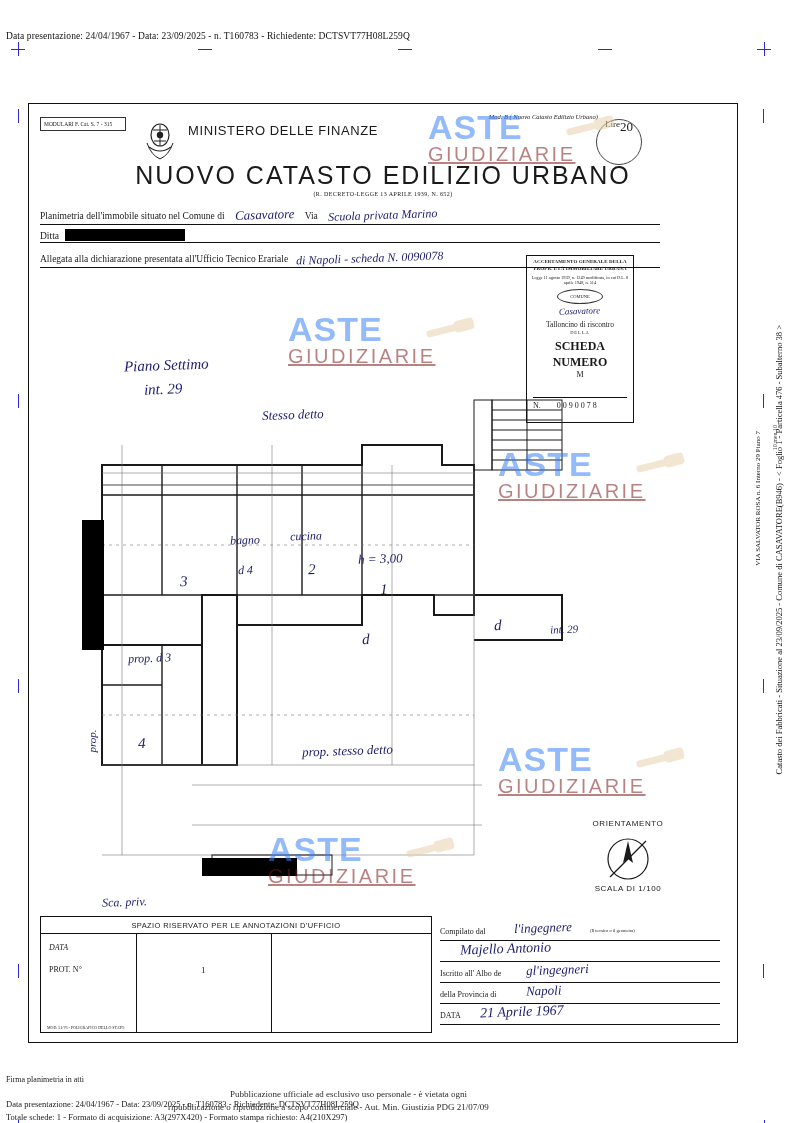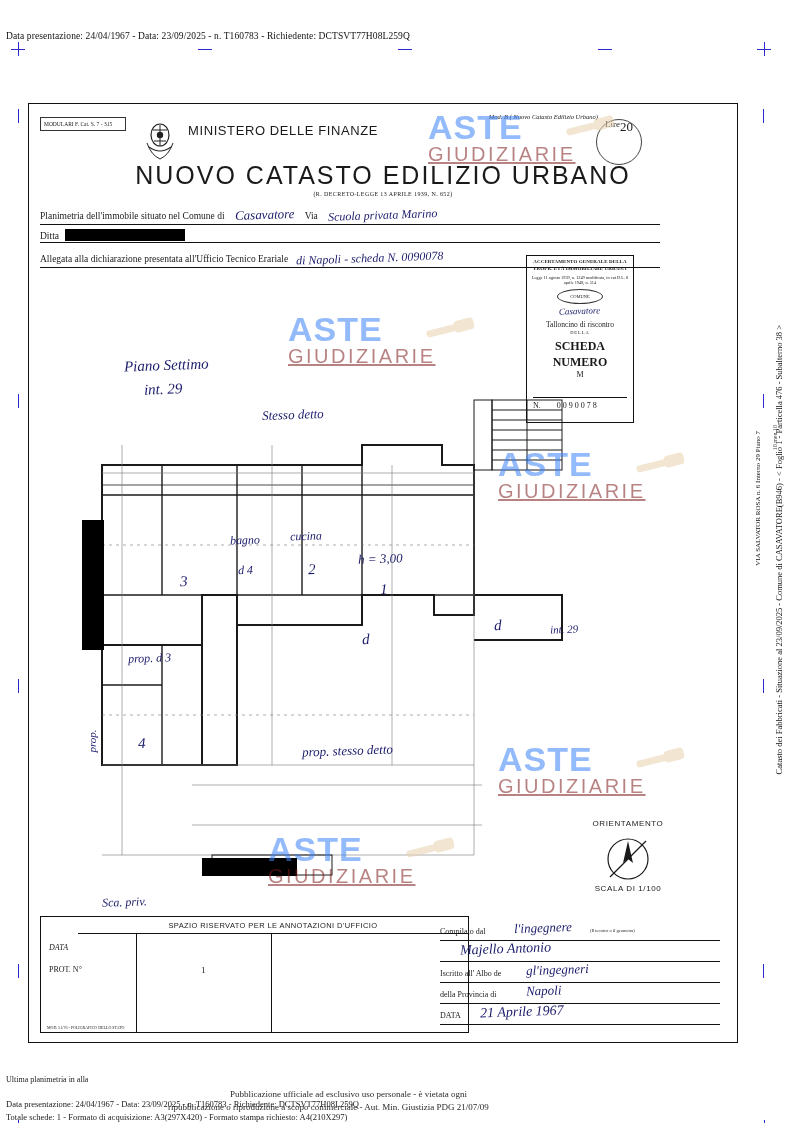--- a/index.html
+++ b/index.html
@@ -94,21 +94,20 @@
   }
 
   
   .plan{position:absolute;left:34px;top:192px;width:640px;height:590px;}
   .plan svg{position:absolute;left:0;top:0;}
 
   
   .annot{
     position:absolute;left:12px;bottom:10px;width:390px;height:115px;border:1px solid #111;
     font-size:8px;
-    padding-left:37px;
   }
   .annot .ah{
     text-align:center;font-size:7.5px;letter-spacing:.4px;padding:4px 0 3px;
     border-bottom:1px solid #111;font-family:"Liberation Sans",sans-serif;
   }
   .annot .acol{position:absolute;left:95px;top:17px;bottom:0;width:1px;background:#111;}
   .annot .acol2{position:absolute;left:230px;top:17px;bottom:0;width:1px;background:#111;}
   .annot .adata{position:absolute;left:8px;top:26px;font-style:italic;font-size:8px;}
   .annot .aprot{position:absolute;left:8px;top:48px;font-size:8px;}
   .annot .foot{position:absolute;left:6px;bottom:2px;font-size:4px;}
@@ -414,19 +413,19 @@
         <rect x="30" y="4" width="20" height="12" rx="4" fill="#e8d3b0" transform="rotate(-14 40 10)"></rect>
       </svg>
     </div>
   </div>
 
 
   <div class="vert">Catasto dei Fabbricati - Situazione al 23/09/2025 - Comune di CASAVATORE(B946) - &lt; Foglio 1 - Particella  476 - Subalterno  38 &gt;</div>
   <div class="vert2">VIA SALVATOR ROSA n. 6  Interno 29 Piano 7</div>
   <div style="position:absolute;right:22px;top:400px;writing-mode:vertical-rl;transform:rotate(180deg);font-size:6px;color:#444;">10 men 10</div>
 
-  <div class="bottom-note">Ultima planimetria in alla</div>
+  <div class="bottom-note">Firma planimetria in atti</div>
   <div class="bottom-l1">Data presentazione: 24/04/1967 - Data: 23/09/2025 - n. T160783 - Richiedente: DCTSVT77H08L259Q</div>
   <div class="bottom-l2">Totale schede: 1 - Formato di acquisizione: A3(297X420) - Formato stampa richiesto: A4(210X297)</div>
   <div class="pub1">Pubblicazione ufficiale ad esclusivo uso personale - è vietata ogni</div>
   <div class="pub2">ripubblicazione o riproduzione a scopo commerciale - Aut. Min. Giustizia PDG 21/07/09</div>
 
 </div>
 
 </body></html>

